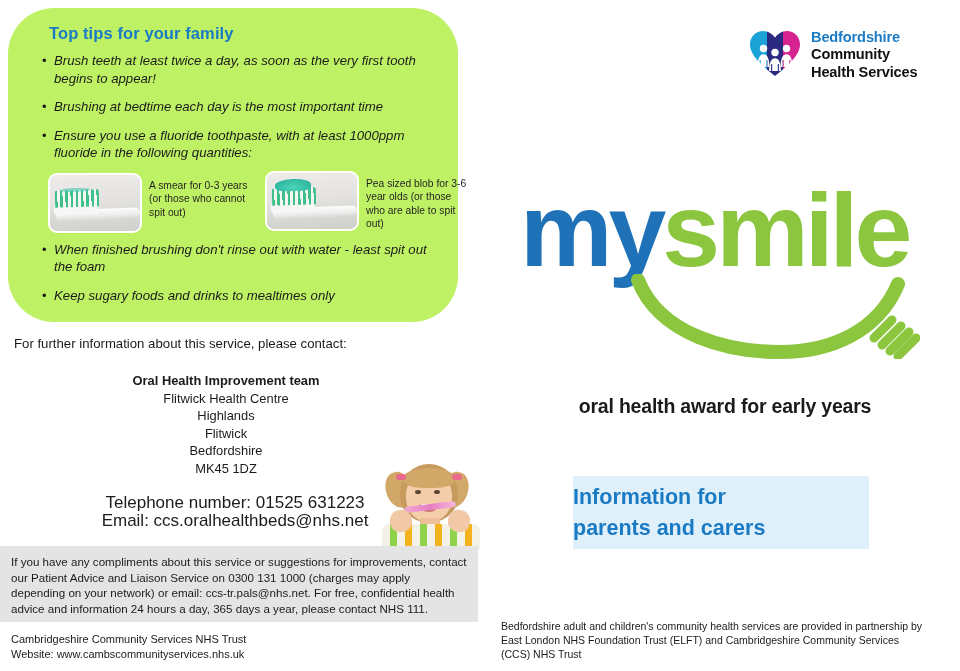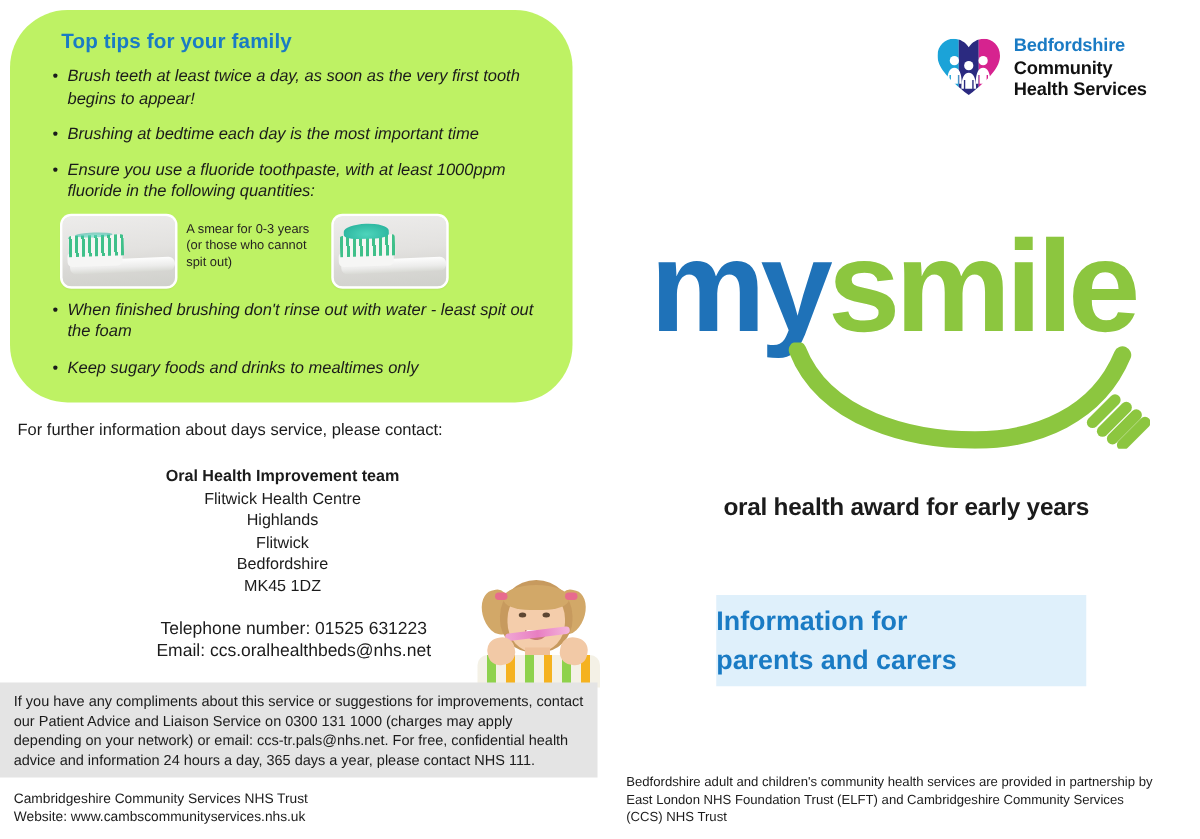--- a/index.html
+++ b/index.html
@@ -146,21 +146,21 @@
     font-size: 12.9px;
     line-height: 17.6px;
     color: #1b1b1b;
   }
   #contact-address .team { font-weight: bold; }
   #contact-phone {
     position: absolute;
     left: 0; top: 494px;
     width: 470px;
     text-align: center;
-    font-size: 14px;
+    font-size: 17px;
     line-height: 17.6px;
     color: #1b1b1b;
   }
 
   
   #girl-photo {
     position: absolute;
     left: 374px; top: 458px;
     width: 113px; height: 92px;
     overflow: hidden;
@@ -386,34 +386,35 @@
         <div class="paste-caption">A smear for 0-3 years (or those who cannot spit out)</div>
       </div>
       <div class="paste-item">
         <div class="brush-photo">
           <div class="brush-bg"></div>
           <div class="brush-handle"></div>
           <div class="brush-head"></div>
           <div class="bristles"></div>
           <div class="paste-blob"></div>
         </div>
+        <div class="paste-caption">Pea sized blob for 3-6 year olds (or those who are able to spit out)</div>
       </div>
     </div>
 
     <div class="tip-row">
       <span class="tip-bullet">•</span>
       <span class="tip-text">When finished brushing don't rinse out with water - least spit out the foam</span>
     </div>
     <div class="tip-row">
       <span class="tip-bullet">•</span>
       <span class="tip-text">Keep sugary foods and drinks to mealtimes only</span>
     </div>
   </div>
 
-  <div id="contact-intro">For further information about days service, please contact:</div>
+  <div id="contact-intro">For further information about this service, please contact:</div>
 
   <div id="contact-address">
     <div class="team">Oral Health Improvement team</div>
     <div>Flitwick Health Centre</div>
     <div>Highlands</div>
     <div>Flitwick</div>
     <div>Bedfordshire</div>
     <div>MK45 1DZ</div>
   </div>
 

